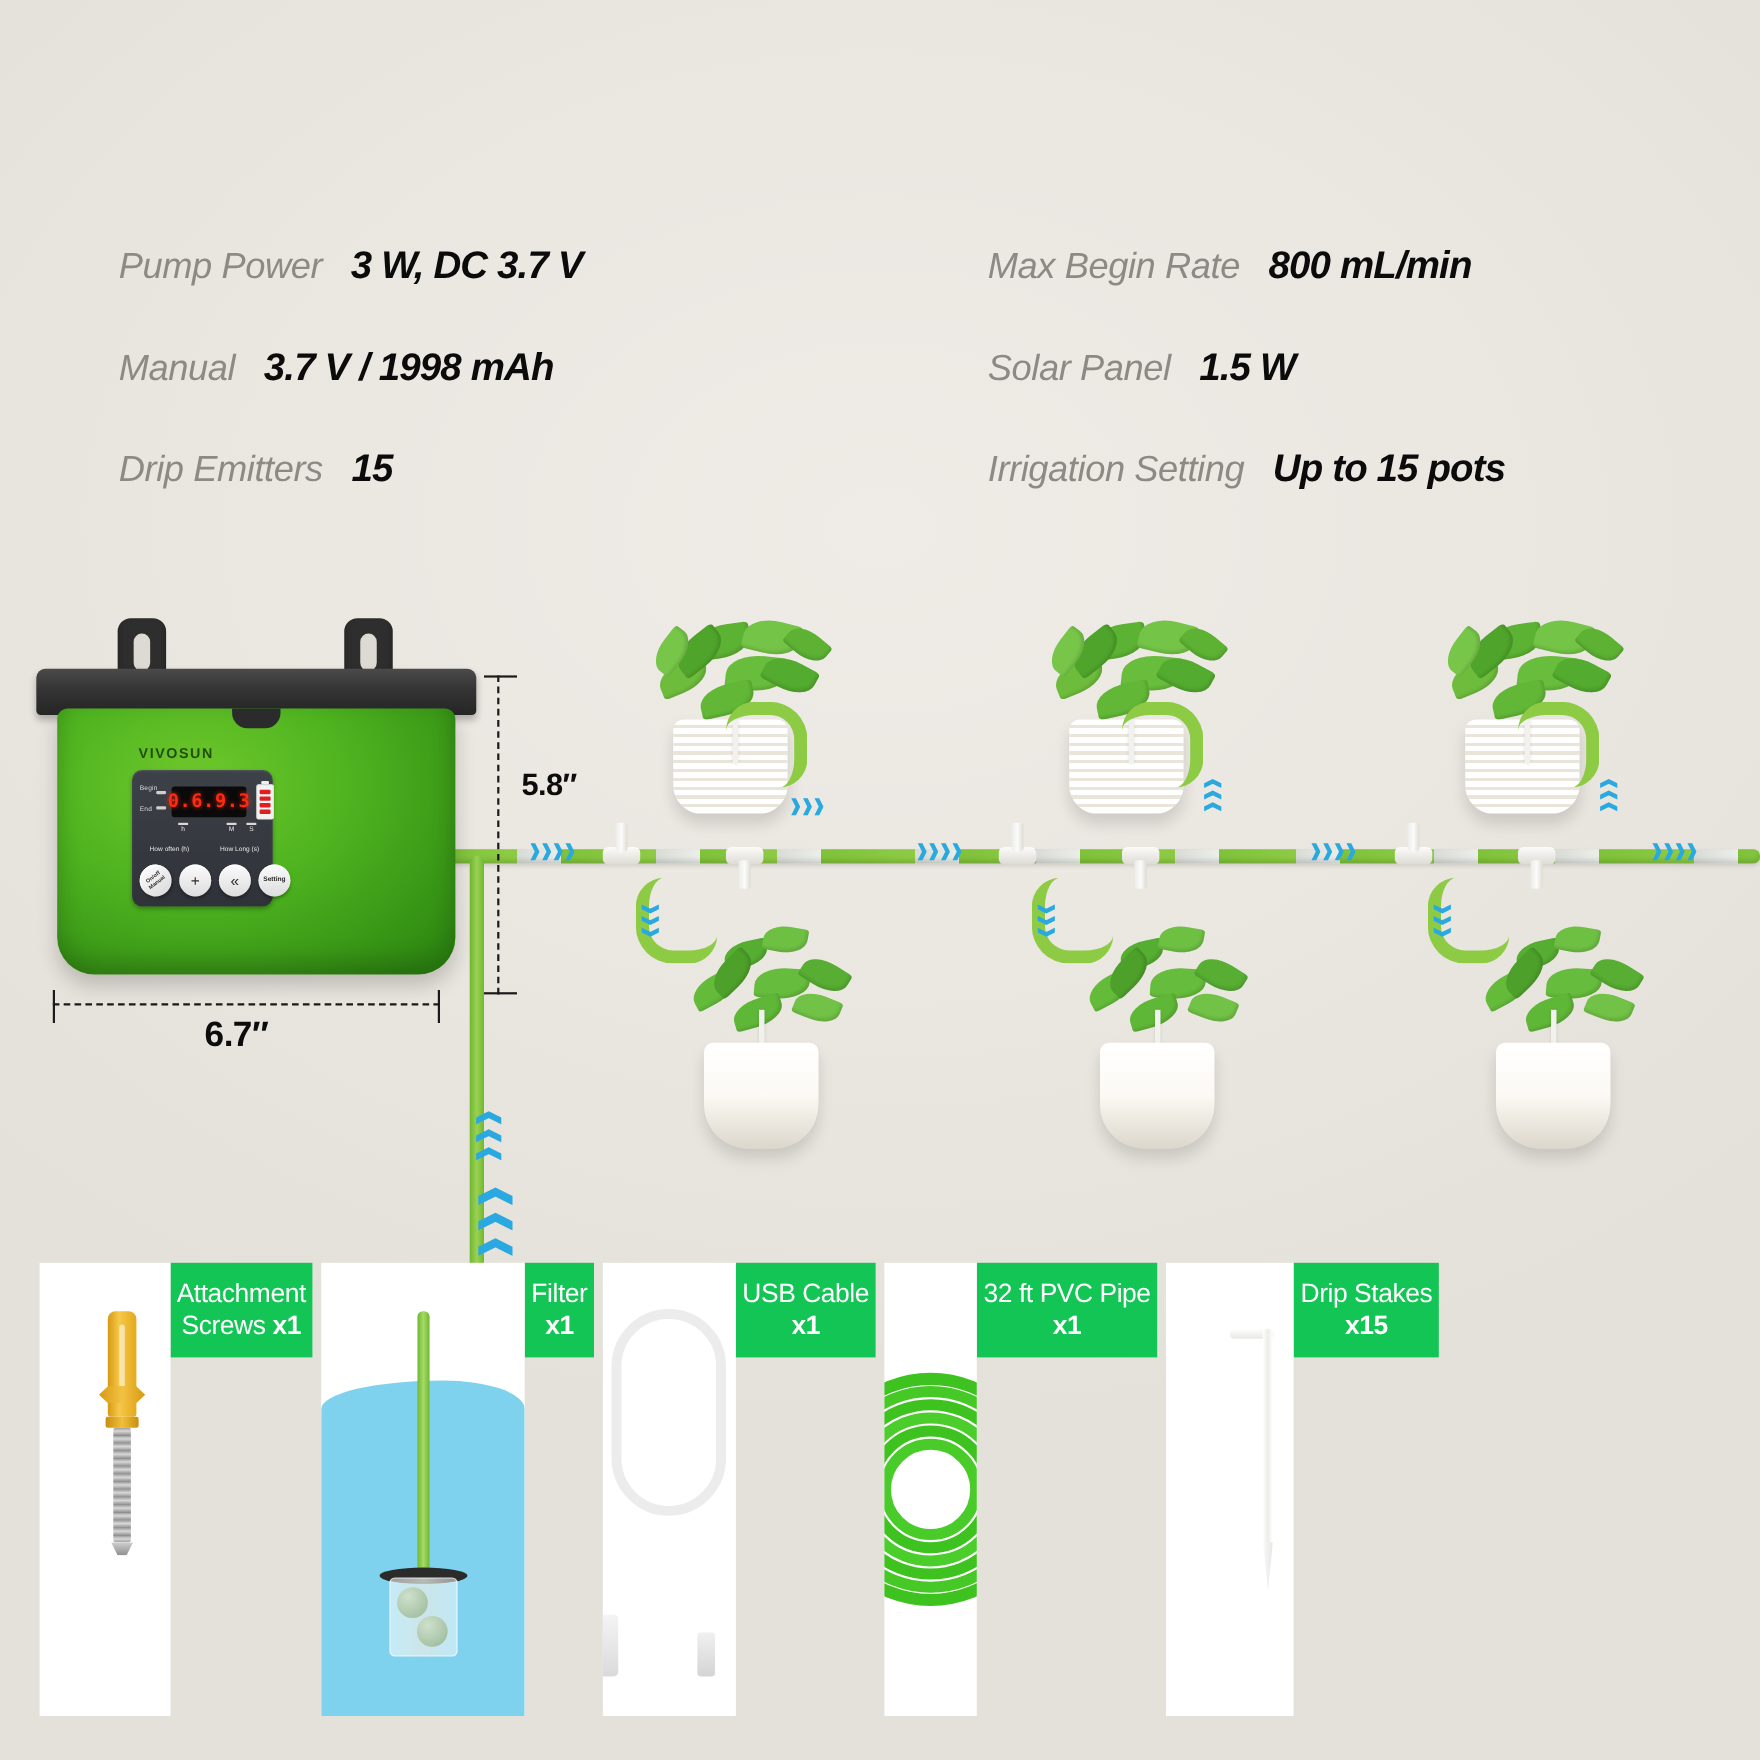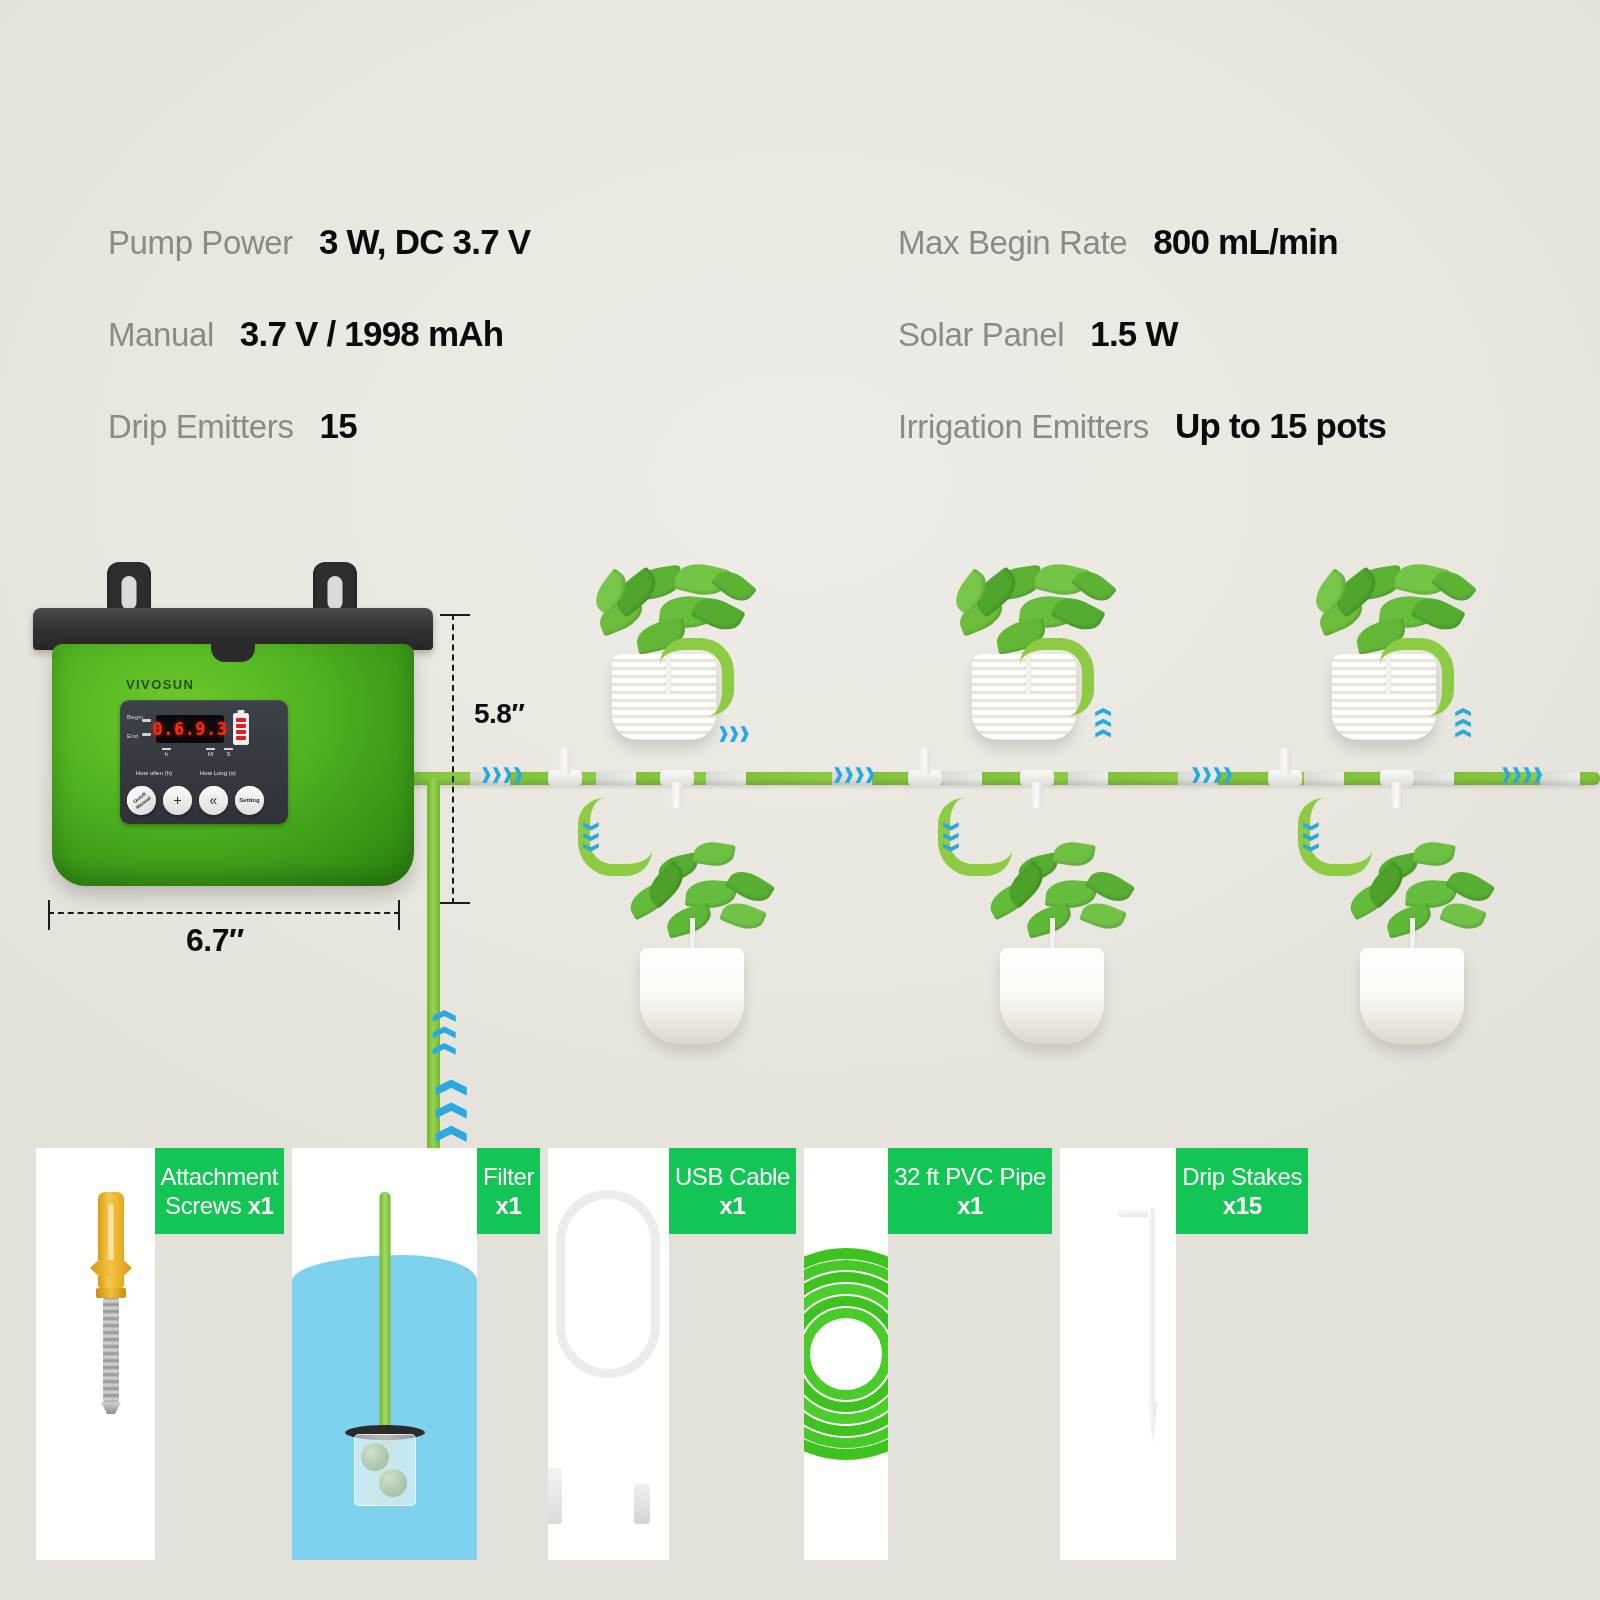--- a/index.html
+++ b/index.html
@@ -31,20 +31,21 @@
     line-height: 1;
   }
 
   .spec-grid {
     position: absolute;
     left: 108px; top: 222px;
     width: 1380px;
     display: grid;
     grid-template-columns: 790px 600px;
     grid-template-rows: 92px 92px 92px;
+    font-style: italic;
   }
   .spec-row { display: flex; align-items: baseline; }
   .spec-row.col-right { padding-left: 0px; }
   .spec-label {
     font-size: 33px;
     color: #8d8a86;
     font-weight: 400;
     letter-spacing: -0.4px;
     white-space: nowrap;
   }
@@ -95,21 +96,21 @@
     background: #2b2b2b;
   }
   .brand {
     position: absolute; left: 74px; top: 33px;
     font-size: 13px; font-weight: 700; letter-spacing: 1.4px;
     color: #15340a;
     opacity: .82;
   }
 
   .panel {
-    position: absolute; left: 68px; top: 56px; width: 168px; height: 124px;
+    position: absolute; left: 68px; top: 56px; width: 128px; height: 124px;
     background: linear-gradient(180deg,#3d4148 0%, #2f3238 100%);
     border-radius: 9px;
     box-shadow: inset 0 1px 2px rgba(255,255,255,.12), 0 2px 4px rgba(0,0,0,.3);
   }
   .lcd {
     position: absolute; left: 36px; top: 15px; width: 68px; height: 28px;
     background: #0a0a0a; border-radius: 3px;
     display: flex; align-items: center; justify-content: center;
   }
   .lcd-text {
@@ -460,21 +461,21 @@
     <div class="spec-row col-right">
       <span class="spec-label">Solar Panel</span>
       <span class="spec-value">1.5 W</span>
     </div>
 
     <div class="spec-row">
       <span class="spec-label">Drip Emitters</span>
       <span class="spec-value">15</span>
     </div>
     <div class="spec-row col-right">
-      <span class="spec-label">Irrigation Emitters</span>
+      <span class="spec-label">Irrigation Setting</span>
       <span class="spec-value">Up to 15 pots</span>
     </div>
   </div>
 
   <div class="scene">
 
     <div class="mainline"></div>
 
     <div class="tee up" style="left:548px;  top:250px;">
         <span class="stub"></span>

